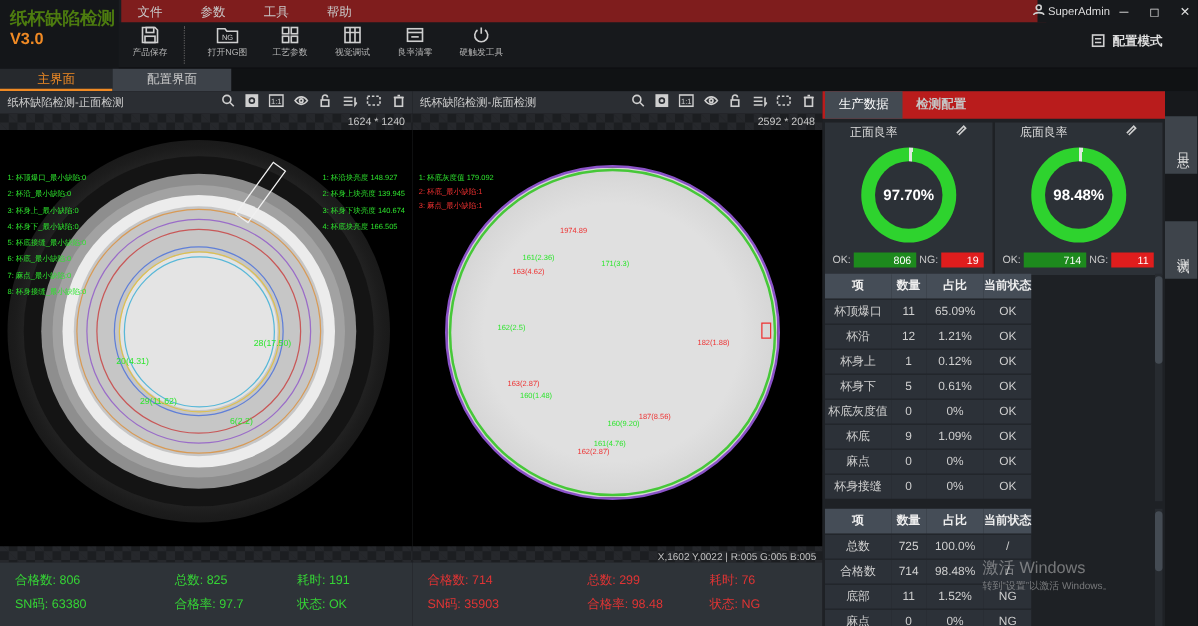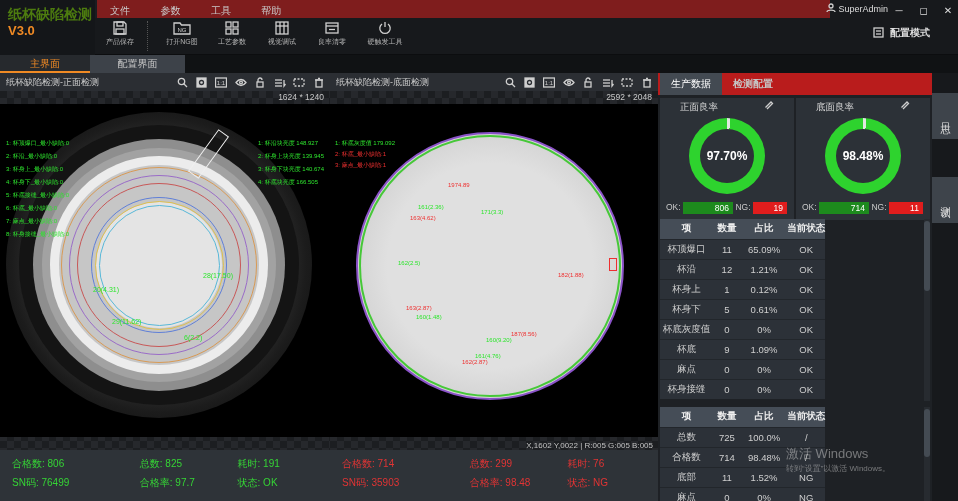--- a/index.html
+++ b/index.html
@@ -286,21 +286,21 @@
         <div class="mlabel" style="left:184px;top:230px">6(2.2)</div>
       </div>
     </div>
     <div class="vstats">
       <div class="stat-row green-text">
         <span class="stat-cell sc1">合格数: 806</span>
         <span class="stat-cell sc2">总数: 825</span>
         <span class="stat-cell sc3">耗时: 191</span>
       </div>
       <div class="stat-row green-text">
-        <span class="stat-cell sc1">SN码:  76499</span>
+        <span class="stat-cell sc1">SN码:  63380</span>
         <span class="stat-cell sc2">合格率: 97.7</span>
         <span class="stat-cell sc3">状态: OK</span>
       </div>
     </div>
   </div>
 
   <div class="abs viewport" id="vp-center">
     <div class="vheader">
       <span class="vtitle">纸杯缺陷检测-底面检测</span>
       <span class="vicons">

